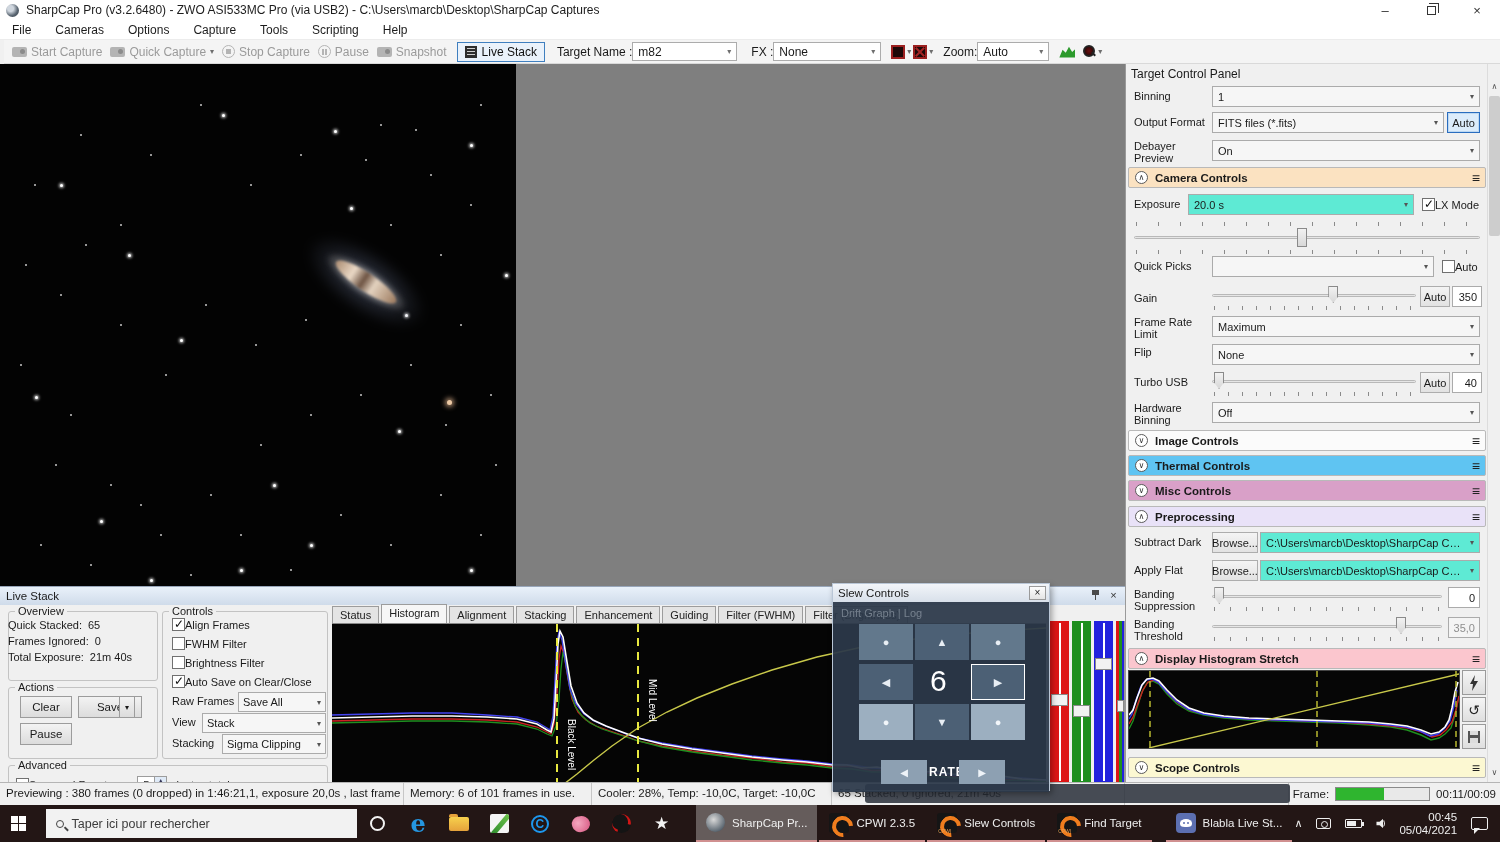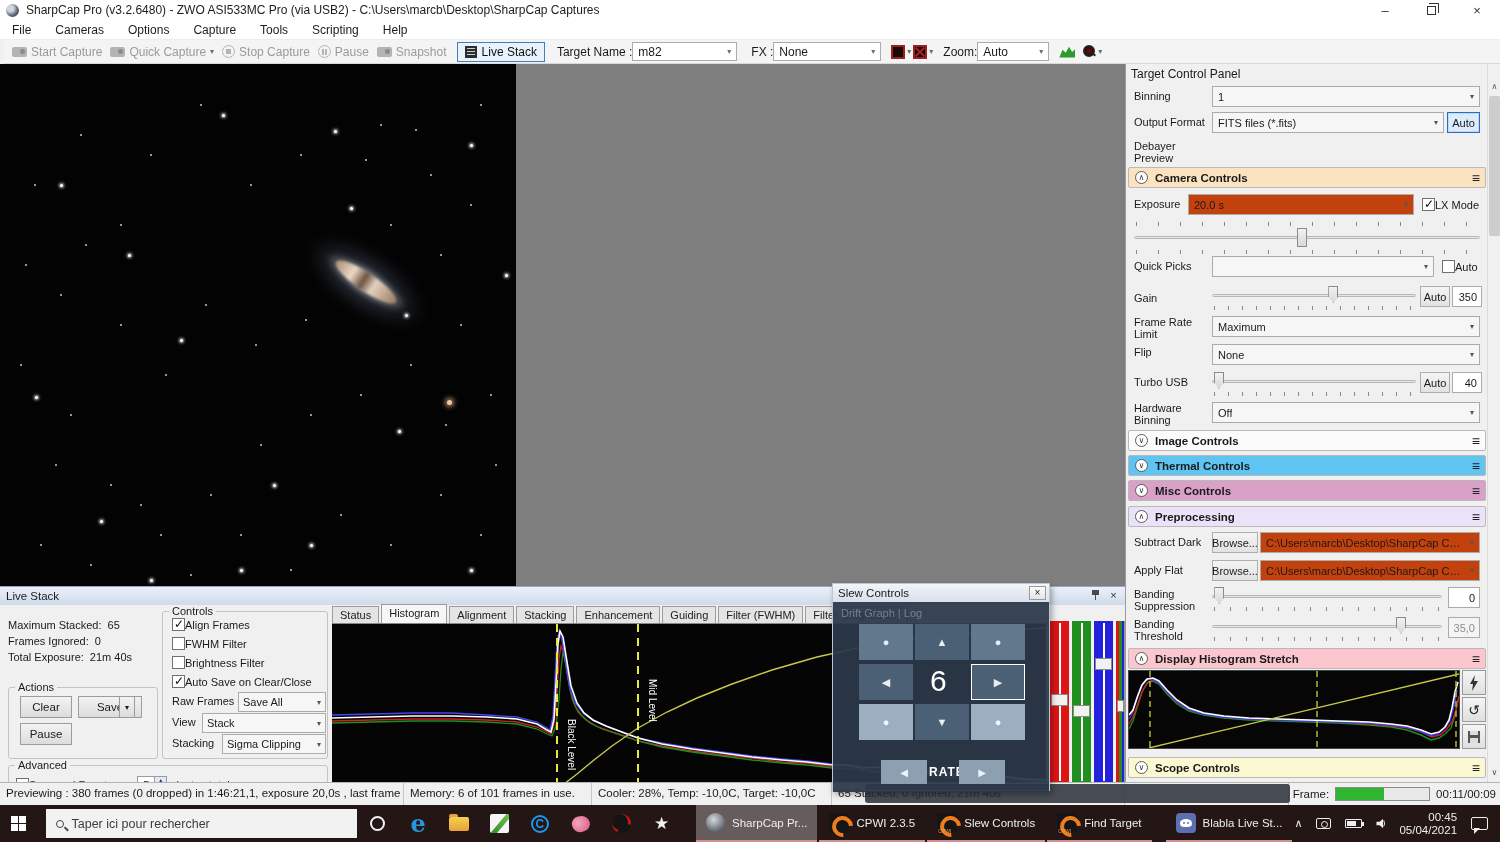--- a/index.html
+++ b/index.html
@@ -49,21 +49,21 @@
 .galaxy{position:absolute;left:288px;top:170px;width:156px;height:96px;transform:rotate(34deg)}
 .gal-halo{position:absolute;left:-14px;top:6px;width:184px;height:84px;border-radius:50%;background:radial-gradient(closest-side,rgba(130,145,185,.42),rgba(130,145,185,0) 75%);filter:blur(5px)}
 .gal-body{position:absolute;left:18px;top:30px;width:120px;height:36px;border-radius:50%;background:radial-gradient(closest-side,rgba(238,234,226,.95),rgba(238,234,226,0) 80%);filter:blur(2px)}
 .gal-core{position:absolute;left:42px;top:39px;width:72px;height:18px;border-radius:50%;background:linear-gradient(90deg,#ad8e74,#ead9c6 28%,#6d5342 46%,#e3d2bf 62%,#9c7a5e);filter:blur(1px)}
 
 
 .cpanel{position:absolute;left:1125px;top:64px;width:362px;height:718px;background:#f0f0f0;border-left:1px solid #9a9a9a;overflow:hidden}
 .cpanel-hd{position:absolute;left:0;top:0;width:362px;height:19px;display:flex;align-items:center;padding-left:5px;font-size:12px}
 .plbl{position:absolute;left:8px;width:78px;line-height:12px}
 .combo{position:absolute;height:21px;border:1px solid #ababab;background:#f6f6f6;display:flex;align-items:center;justify-content:space-between;padding:0 5px;overflow:hidden;white-space:nowrap}
-.combo.white{background:#c2410c}
+.combo.white{background:#5eead4}
 .combo::after{content:"▾";font-size:8px;color:#555;margin-left:6px}
 .combo .v{overflow:hidden;text-overflow:ellipsis;white-space:nowrap}
 .wbtn2{position:absolute;height:21px;border:1px solid #adadad;background:linear-gradient(#f4f4f4,#e2e2e2);display:flex;align-items:center;justify-content:center}
 .wbtn2.hl{border:1px solid #2a6dbf;background:#dcecfb;box-shadow:inset 0 0 0 1px #bcd8f2}
 .sec{position:absolute;left:2px;width:358px;height:21px;border:1px solid #b9b9b9;border-radius:2px;display:flex;align-items:center;padding:0 6px;gap:7px}
 .sec b{font-size:11.5px}
 .chev{width:13px;height:13px;border:1px solid #5a5a5a;border-radius:50%;background:#fff;font-size:8px;line-height:12px;text-align:center;color:#333}
 .ham{margin-left:auto;font-size:14px;color:#222;letter-spacing:-1px}
 .valbox{position:absolute;height:21px;border:1px solid #ababab;background:#fff;display:flex;align-items:center;justify-content:flex-end;padding:0 4px}
 .valbox.gray{color:#8e8e8e;background:#f4f4f4}
@@ -356,20 +356,23 @@
       <span class="v">1</span>
     </div>
 
   <span class="plbl" style="top:52px">Output Format</span>
   <div class="combo" style="left:86px;top:48px;width:232px">
       <span class="v">FITS files (*.fits)</span>
     </div>
   <div class="wbtn2 hl" style="left:321px;top:48px;width:33px">Auto</div>
 
   <span class="plbl" style="top:76px">Debayer Preview</span>
+  <div class="combo" style="left:86px;top:76px;width:268px">
+      <span class="v">On</span>
+    </div>
 
   <div class="sec" style="top:103px;background:#fbe2c1">
     <span class="chev">∧</span>
     <b>Camera Controls</b>
     <span class="ham">≡</span>
   </div>
 
   <span class="plbl" style="top:134px">Exposure</span>
   <div class="combo white" style="left:62px;top:130px;width:226px">
       <span class="v">20.0 s</span>
@@ -519,22 +522,25 @@
   <span class="ar" style="bottom:2px">∨</span>
 </div>
 
 <div class="lspanel">
   <div class="ls-title">
       <span>Live Stack</span>
     </div>
   <span class="ls-close" style="left:1088px"><span class="pin"></span></span>
   <span class="ls-close" style="left:1106px">×</span>
 
+  <div class="fieldset" style="left:8px;top:24px;width:150px;height:70px">
+    <span class="legend">Overview</span>
+  </div>
   <div class="ov-row" style="top:32px">
-    <span>Maximum Stacked:</span>
+    <span>Quick Stacked:</span>
       <span>65</span>
   </div>
   <div class="ov-row" style="top:48px">
     <span>Frames Ignored:</span>
       <span>0</span>
   </div>
   <div class="ov-row" style="top:64px">
     <span>Total Exposure:</span>
       <span>21m 40s</span>
   </div>

